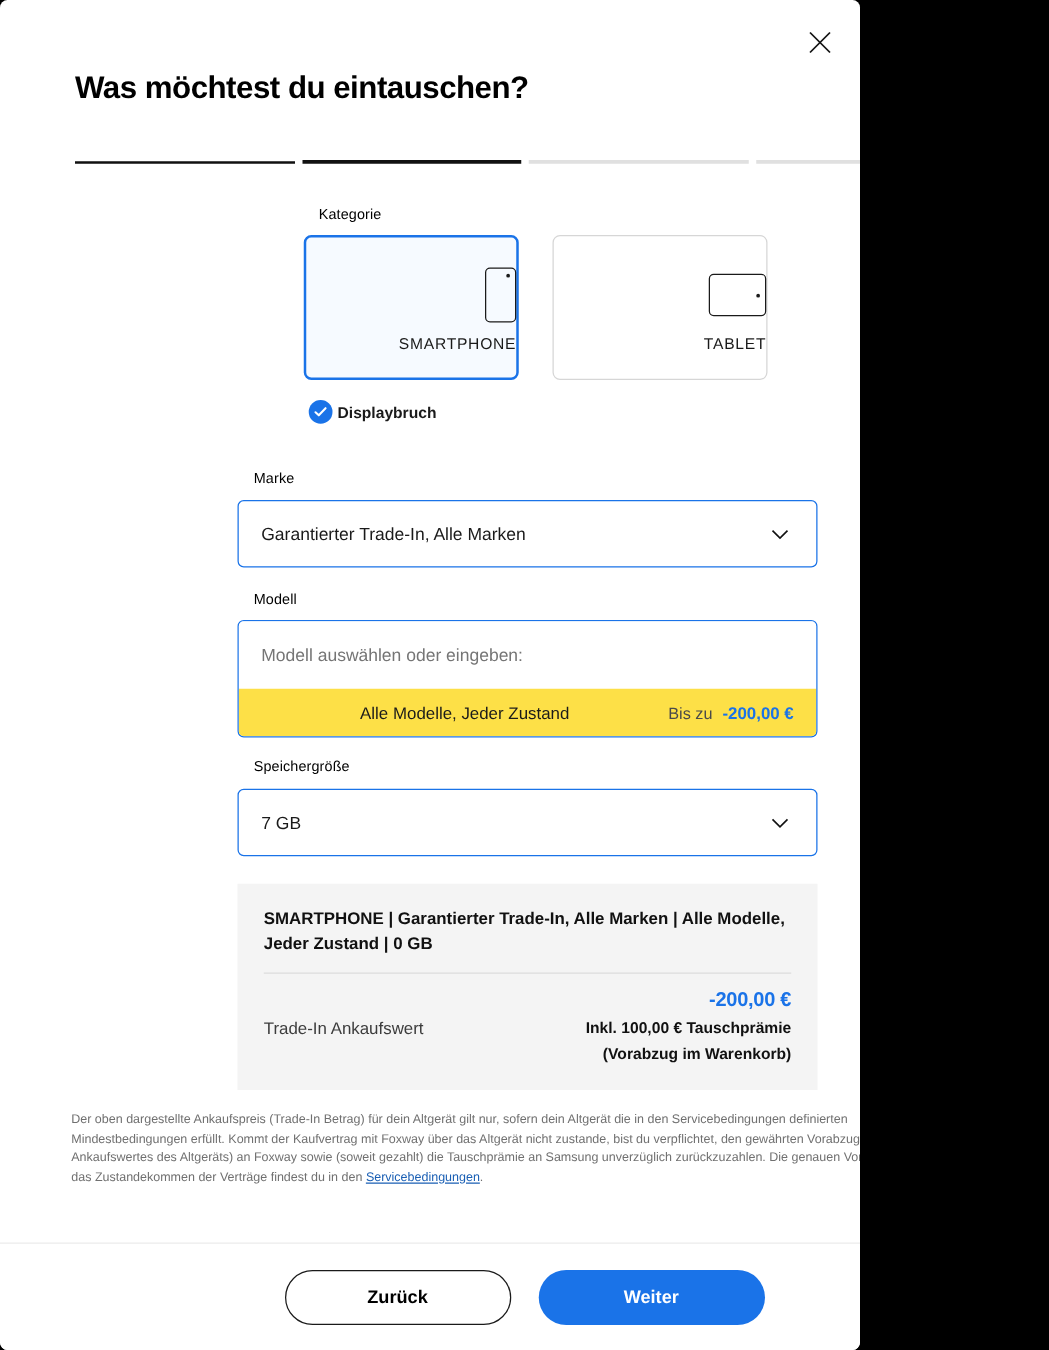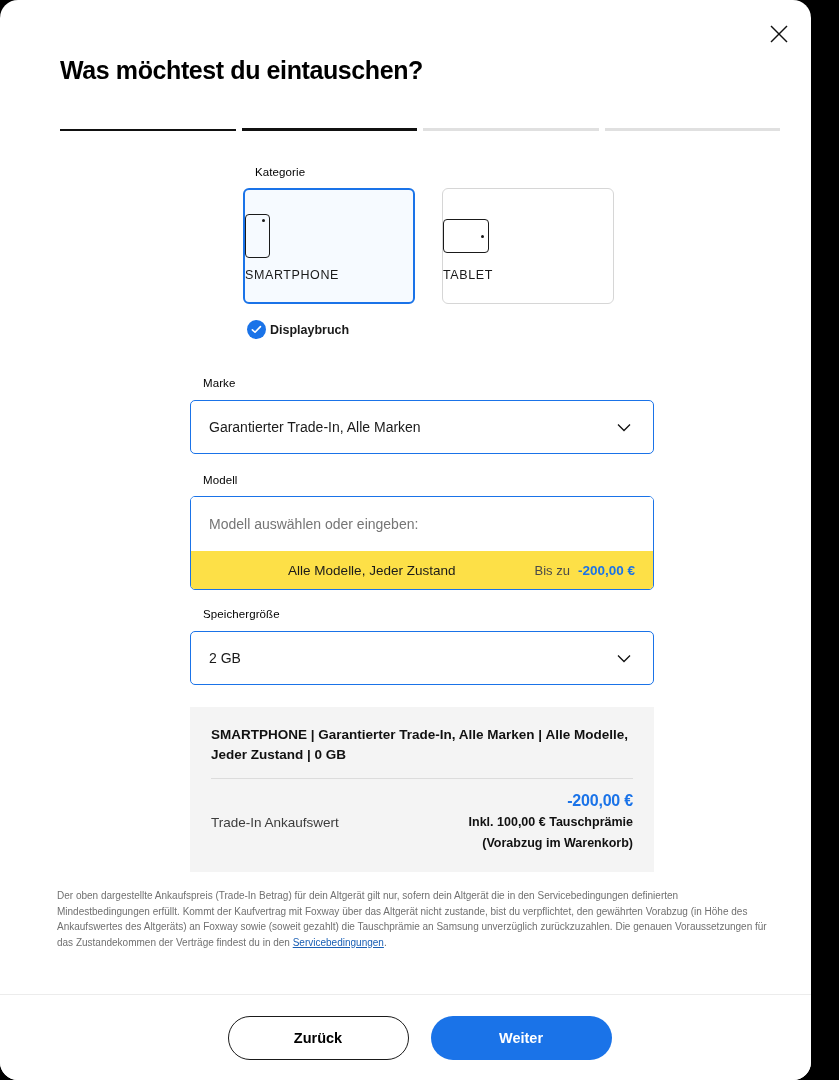--- a/index.html
+++ b/index.html
@@ -4,24 +4,24 @@
 <style>
   * { box-sizing: border-box; }
   html, body {
     margin: 0;
     padding: 0;
     background: #000;
     font-family: "Liberation Sans", sans-serif;
   }
   #page {
     position: relative;
-    width: 811px;
+    width: 688px;
     height: 1080px;
     background: #ffffff;
-    border-radius: 18px;
+    border-radius: 6px;
     overflow: hidden;
   }
   
   .close-btn {
     position: absolute;
     top: 19px;
     right: 17px;
     width: 30px;
     height: 30px;
     cursor: pointer;
@@ -86,21 +86,21 @@
     gap: 27px;
   }
   .cat-card {
     width: 172px;
     height: 116px;
     border: 1px solid #d6d6d6;
     border-radius: 6px;
     background: #fff;
     display: flex;
     flex-direction: column;
-    align-items: flex-start;
+    align-items: flex-end;
     justify-content: center;
     cursor: pointer;
   }
   .cat-card.selected {
     border: 2px solid #1a73e8;
     background: #f6faff;
   }
   .cat-card .glyph {
     height: 52px;
     display: flex;
@@ -391,21 +391,21 @@
       <input class="modell-input" style="border: none; outline: none; width: 100%; font-family: &quot;Liberation Sans&quot;, sans-serif;" placeholder="Modell auswählen oder eingeben:">
       <div class="modell-option">
         <span class="opt-name">Alle Modelle, Jeder Zustand</span>
         <span class="opt-upto">Bis zu</span>
         <span class="opt-price">-200,00 €</span>
       </div>
     </div>
 
     <div class="label field-label-speicher">Speichergröße</div>
     <div class="select-speicher">
-      <span class="select-value">2 GB</span>
+      <span class="select-value">7 GB</span>
       <span class="chev">
         <svg width="22" height="22" viewBox="0 0 22 22" aria-hidden="true">
           <polyline points="5,8.5 11,14.5 17,8.5" fill="none" stroke="#111" stroke-width="1.3"></polyline>
         </svg>
       </span>
     </div>
 
     <div class="summary">
       <div class="summary-title">SMARTPHONE | Garantierter Trade-In, Alle Marken | Alle Modelle, Jeder Zustand | 0 GB</div>
       <div class="summary-divider"></div>

